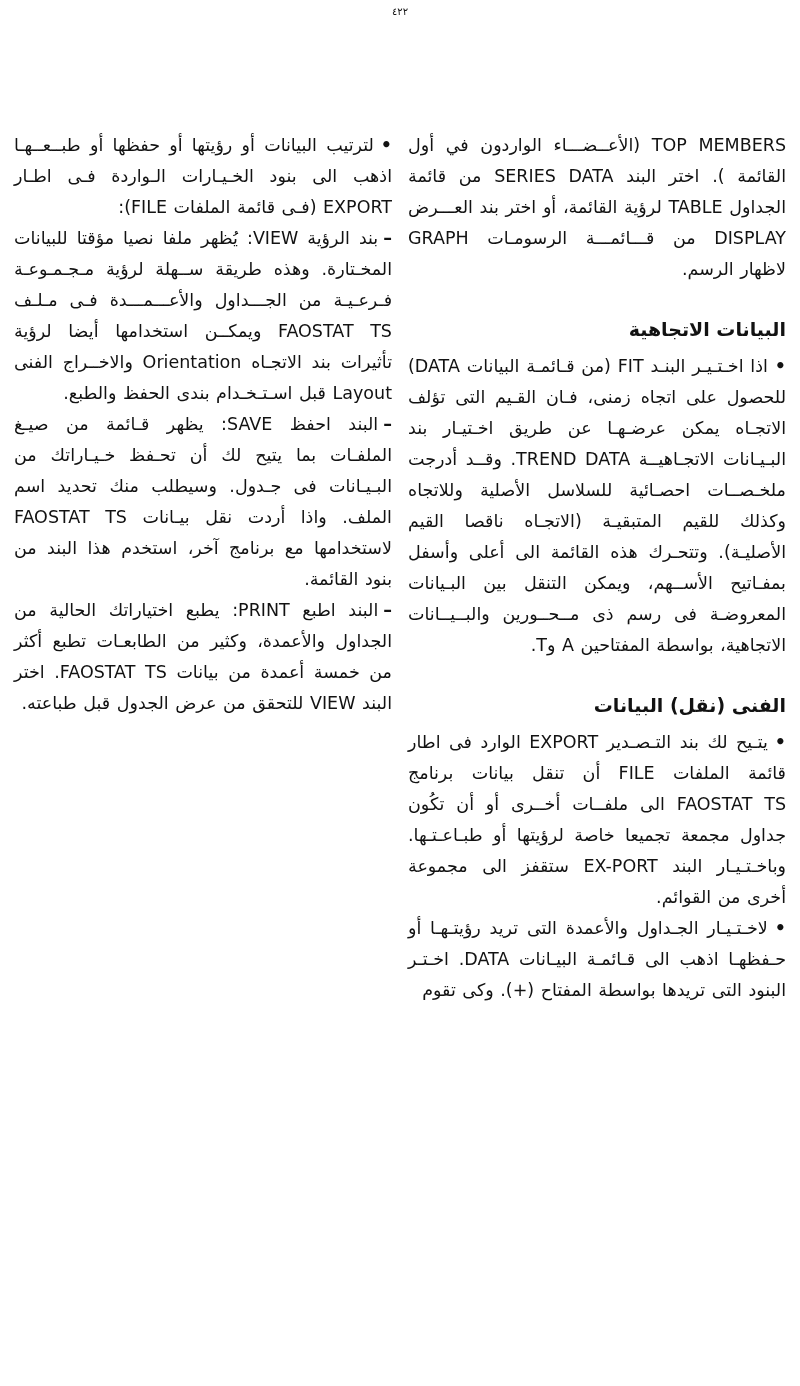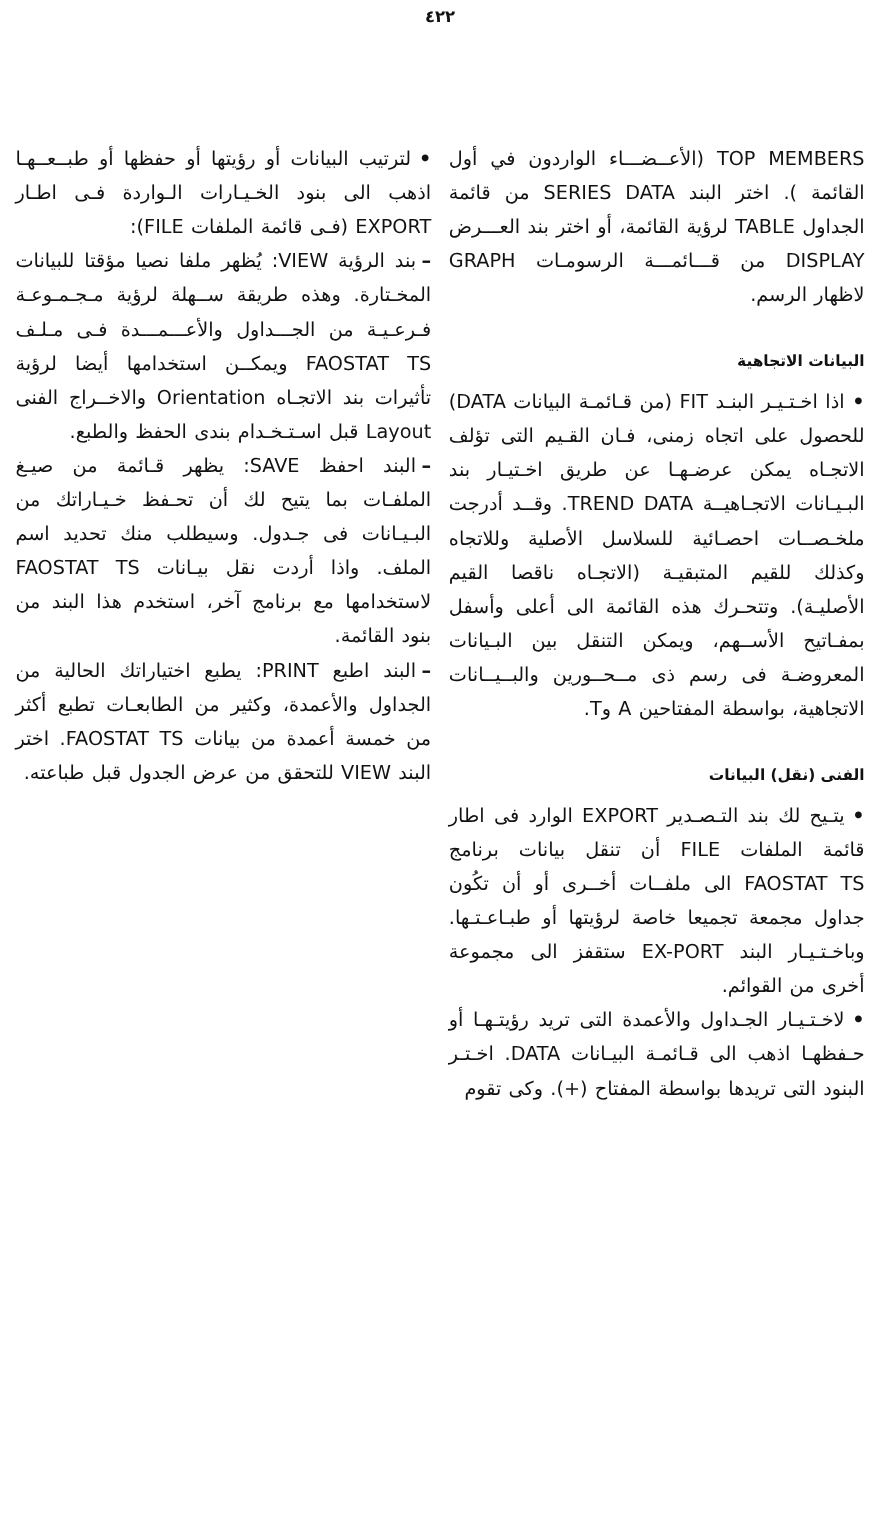--- a/index.html
+++ b/index.html
@@ -15,22 +15,22 @@
     color: #121212;
   }
   .page {
     width: 800px;
     height: 1386px;
     box-sizing: border-box;
     padding: 6px 14px 0 14px;
   }
   .pagenum {
     text-align: center;
-    font-size: 15px;
-    font-weight: bold;
+    font-size: 10px;
+    font-weight: normal;
     letter-spacing: 2px;
     height: 24px;
   }
   .columns {
     display: flex;
     direction: rtl;
     gap: 16px;
     margin-top: 100px;
   }
   .col {
@@ -39,21 +39,21 @@
     unicode-bidi: embed;
     font-size: 17.5px;
     line-height: 31px;
     text-align: justify;
   }
   .col p {
     margin: 0;
     padding: 0;
   }
   .heading {
-    font-size: 14px;
+    font-size: 19px;
     font-weight: bold;
     margin: 30px 0 8px 0;
     text-align: right;
     line-height: 28px;
   }
   .marker {
     font-weight: bold;
     margin-left: 7px;
   }
   .marker.dash-m {

